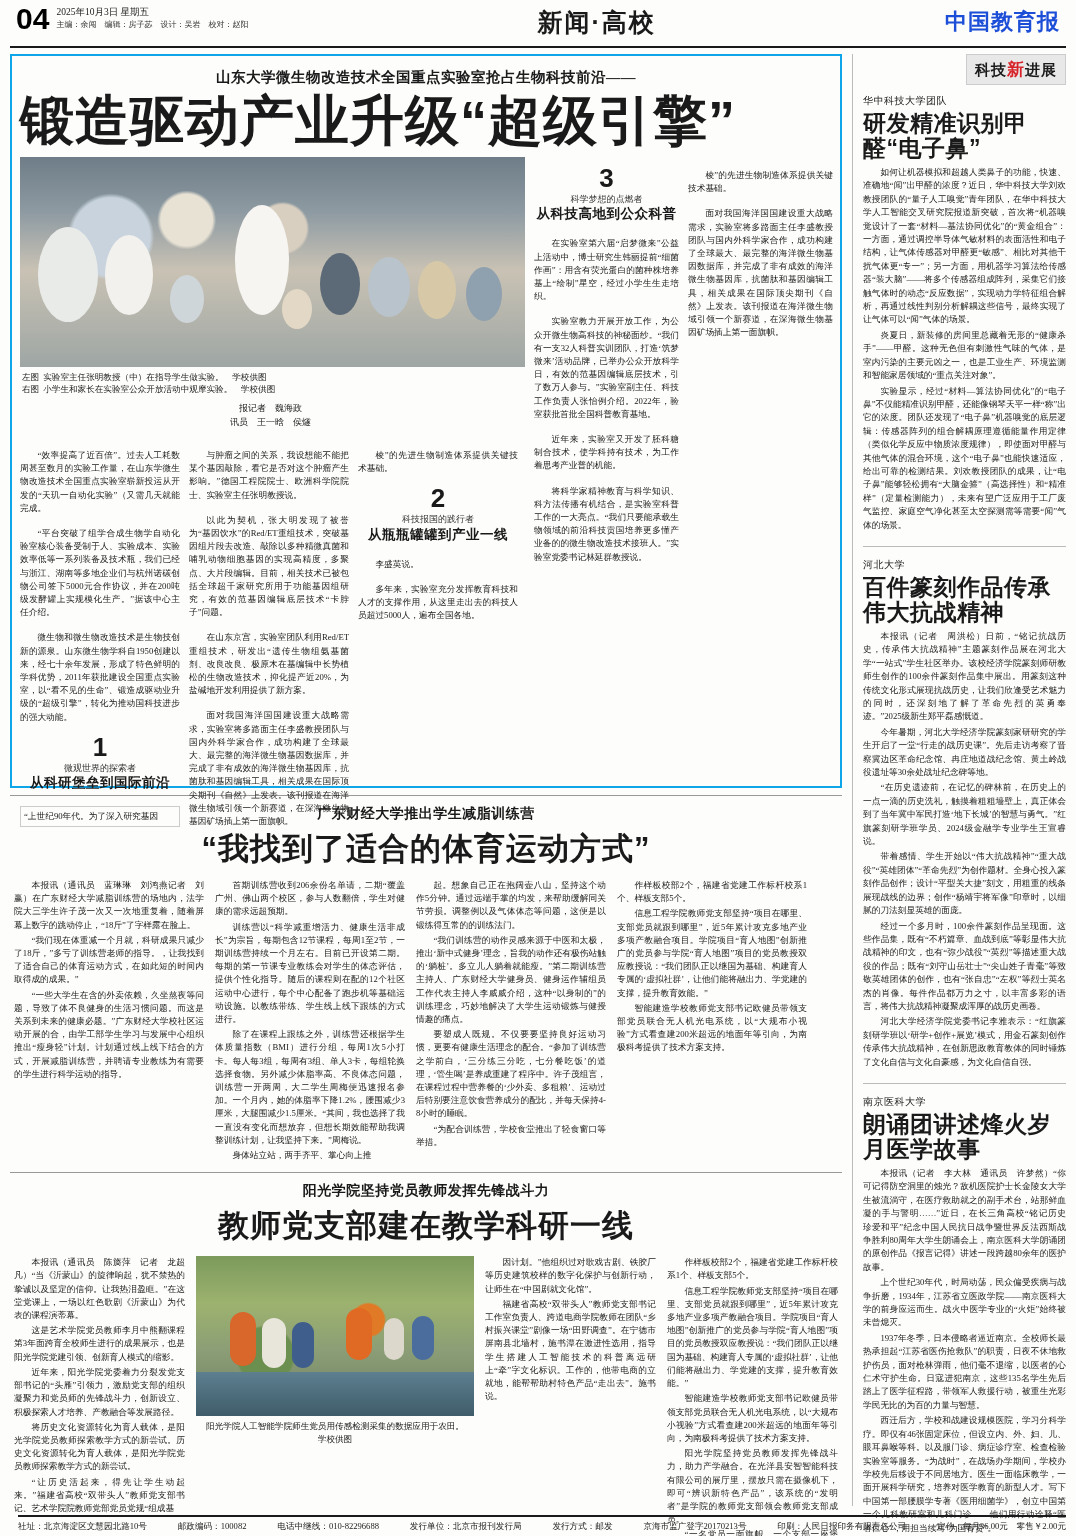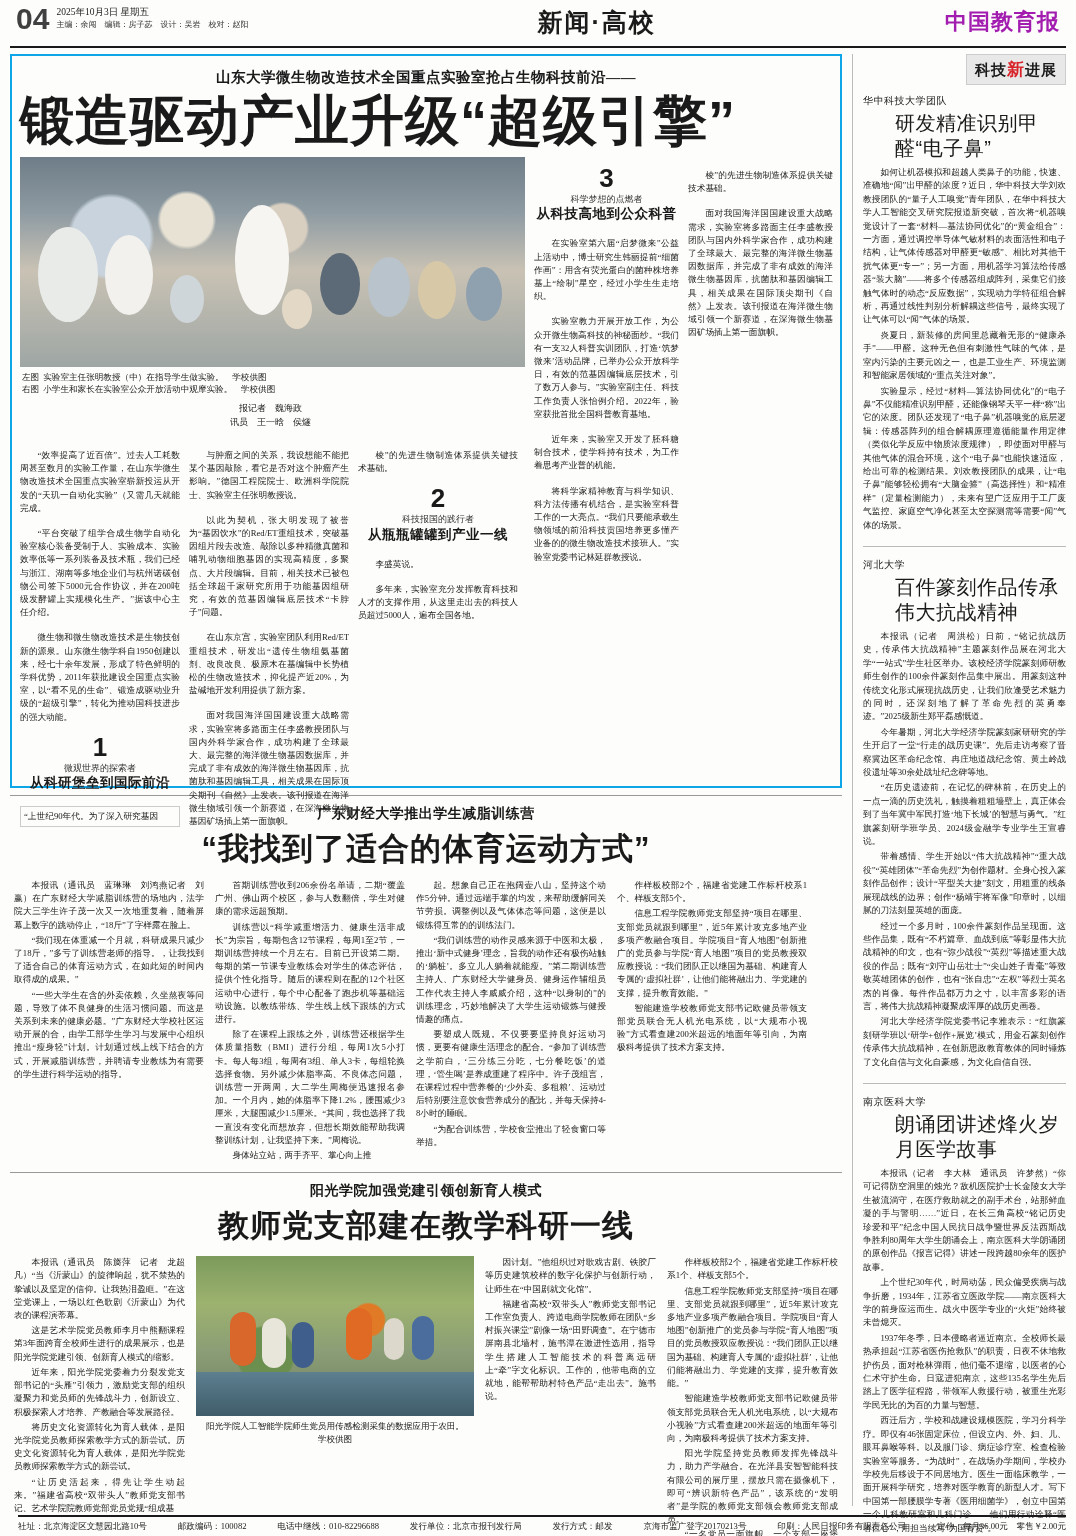--- a/index.html
+++ b/index.html
@@ -13,34 +13,34 @@
   .page { position: relative; width: 1076px; height: 1536px; padding: 0 10px; }
 
   
   .masthead {
     display: flex; align-items: flex-start;
     height: 48px; padding: 4px 6px 0 6px;
     border-bottom: 2px solid #1a1a1a;
   }
   .page-num {
     font-family: "Liberation Sans", sans-serif;
-    font-size: 30px; font-weight: bold; color: #404040;
+    font-size: 30px; font-weight: bold; color: #000000;
     line-height: 30px; margin-right: 7px;
   }
   .mast-date { font-size: 9.5px; line-height: 13px; padding-top: 2px; }
   .mast-credits { font-size: 8px; line-height: 11px; color: #333; }
   .mast-center {
     flex: 1; text-align: center;
     font-family: "Liberation Sans", sans-serif;
     font-size: 25px; font-weight: bold; letter-spacing: 2px;
     padding-top: 2px;
   }
   .mast-right {
     font-family: "Liberation Sans", sans-serif;
-    font-size: 22px; font-weight: bold; color: #a21caf;
+    font-size: 22px; font-weight: bold; color: #1d4ed8;
     letter-spacing: 1px; padding-top: 3px; white-space: nowrap;
   }
 
   
   .body-wrap { display: flex; margin-top: 6px; height: 1452px; }
   .left-col { width: 832px; position: relative; }
   .right-col {
     width: 222px; margin-left: 10px; padding-left: 10px;
     border-left: 1px solid #bbb;
   }
@@ -152,22 +152,22 @@
   .flag-box {
     background: #e8e8e8; border: 1px solid #ccc;
     padding: 3px 8px; font-family: "Liberation Sans", sans-serif;
     font-size: 15px; font-weight: bold; letter-spacing: 1px; text-align: center;
   }
   .flag-box .hl { color: #d8232a; font-size: 17px; }
   .r-item { margin-bottom: 14px; }
   .r-univ { font-size: 10px; font-weight: normal; letter-spacing: .5px; padding-bottom: 3px; }
   .r-title {
     font-family: "Liberation Sans", sans-serif;
-    font-size: 20px; font-weight: normal; letter-spacing: .5px;
-    line-height: 25px; padding-bottom: 5px; margin-left: 32px;
+    font-size: 23px; font-weight: bold; letter-spacing: .5px;
+    line-height: 25px; padding-bottom: 5px;
   }
   .r-body { font-size: 8.7px; line-height: 13.4px; text-align: justify; }
   .r-body p { text-indent: 2em; margin-bottom: 2px; }
   .r-sep { border-top: 1px solid #bbb; margin: 10px 0 11px 0; }
 
   
   .footer {
     position: absolute; left: 18px; right: 10px; bottom: 4px;
     border-top: 2px solid #1a1a1a; padding-top: 3px;
     display: flex; justify-content: space-between;
@@ -293,21 +293,21 @@
           </div>
           <div class="c4">
             <p>作样板校部2个，福建省党建工作标杆校系1个、样板支部5个。</p>
             <p>信息工程学院教师党支部坚持“项目在哪里、支部党员就跟到哪里”，近5年累计攻克多地产业多项产教融合项目。学院项目“育人地图”创新推广的党员参与学院“育人地图”项目的党员教授双应教授说：“我们团队正以继国为基础、构建育人专属的‘虚拟社群’，让他们能将融出力、学党建的支撑，提升教育效能。”</p>
             <p>智能建造学校教师党支部书记欧健员带领支部党员联合无人机光电系统，以“大规布小视验”方式看查建200米超远的地面年等引向，为南极科考提供了技术方案支持。</p>
           </div>
         </div>
       </div>
 
       <div class="story3">
-        <div class="s2-kicker">阳光学院加强党建引领创新育人模式</div>
+        <div class="s2-kicker">阳光学院坚持党员教师发挥先锋战斗力</div>
         <div class="s2-headline">教师党支部建在教学科研一线</div>
         <div class="s3-flex">
           <div class="s3-left">
             <p>本报讯（通讯员　陈旖萍　记者　龙超凡）“当《沂蒙山》的旋律响起，犹不禁热的挚诚以及坚定的信仰。让我热泪盈眶。”在这堂党课上，一场以红色歌剧《沂蒙山》为代表的课程演蒂幕。</p>
             <p>这是艺术学院党员教师李月中熊翻课程第3年面跨育全校师生进行的成果展示，也是阳光学院党建引领、创新育人模式的缩影。</p>
             <p>近年来，阳光学院党委着力分裂发党支部书记的“头雁”引领力，激励党支部的组织凝聚力和党员师的先锋战斗力，创新设立、积极探索人才培养、产教融合等发展路径。</p>
             <p>将历史文化资源转化为育人载体，是阳光学院党员教师探索教学方式的新尝试。历史文化资源转化为育人载体，是阳光学院党员教师探索教学方式的新尝试。</p>
             <p>“让历史活起来，得先让学生动起来。”福建省高校“双带头人”教师党支部书记、艺术学院院教师党部党员党规“组成基</p>
           </div>
           <div class="s3-photo-wrap">

